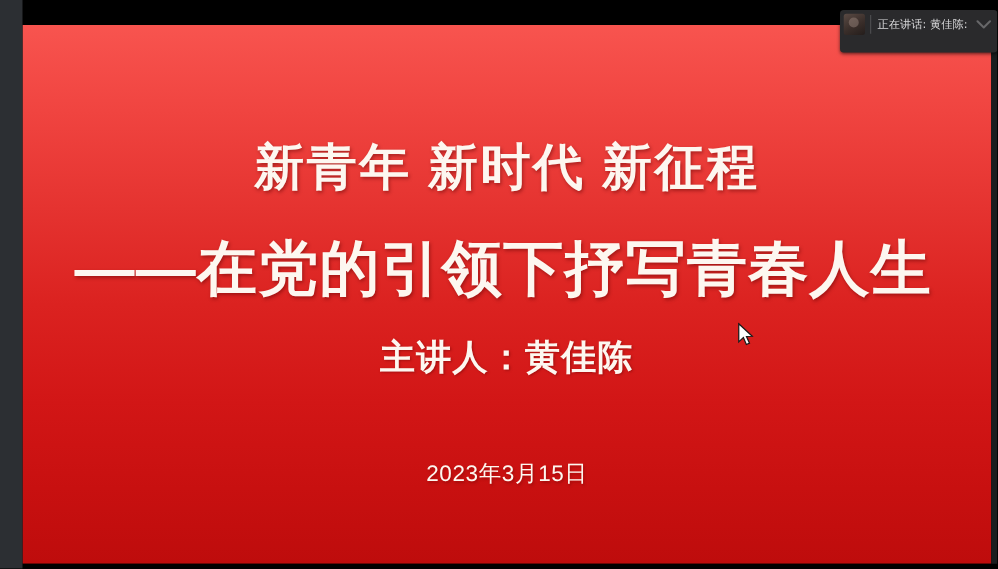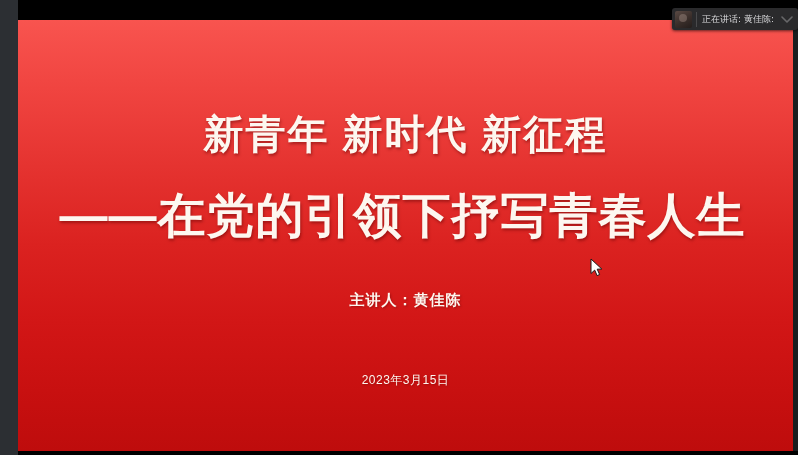--- a/index.html
+++ b/index.html
@@ -97,50 +97,50 @@
     font-weight: bold;
     letter-spacing: 1px;
     color: #fdf7f0;
     text-shadow: 1px 2px 3px rgba(90, 0, 0, 0.45);
     white-space: nowrap;
     line-height: 1.1;
     margin-left: -6px;
   }
 
   .presenter {
-    margin-top: 48px;
-    font-size: 15px;
+    margin-top: 24px;
+    font-size: 28px;
     font-weight: bold;
     letter-spacing: 1px;
     color: #fdf7f0;
     text-shadow: 1px 1px 2px rgba(90, 0, 0, 0.4);
     white-space: nowrap;
   }
 
   .slide-date {
     margin-top: 62px;
-    font-size: 12px;
+    font-size: 18px;
     font-weight: normal;
     letter-spacing: 0.5px;
     color: #fdf7f0;
     text-shadow: 1px 1px 2px rgba(90, 0, 0, 0.35);
     white-space: nowrap;
   }
 
   
   .speaker-badge {
     position: absolute;
     right: 0px;
     top: 8px;
     height: 22px;
     display: flex;
     align-items: center;
     background: #2a2a2c;
     border-radius: 3px;
-    padding: 0 4px 0 3px;
+    padding: 0 4px 12px 3px;
     z-index: 9;
     box-shadow: 0 1px 3px rgba(0,0,0,0.6);
   }
   .speaker-avatar {
     width: 17px;
     height: 17px;
     border-radius: 2px;
     background: linear-gradient(150deg, #5a4a44 0%, #3a2e2a 55%, #241d1b 100%);
     flex: 0 0 auto;
     position: relative;

